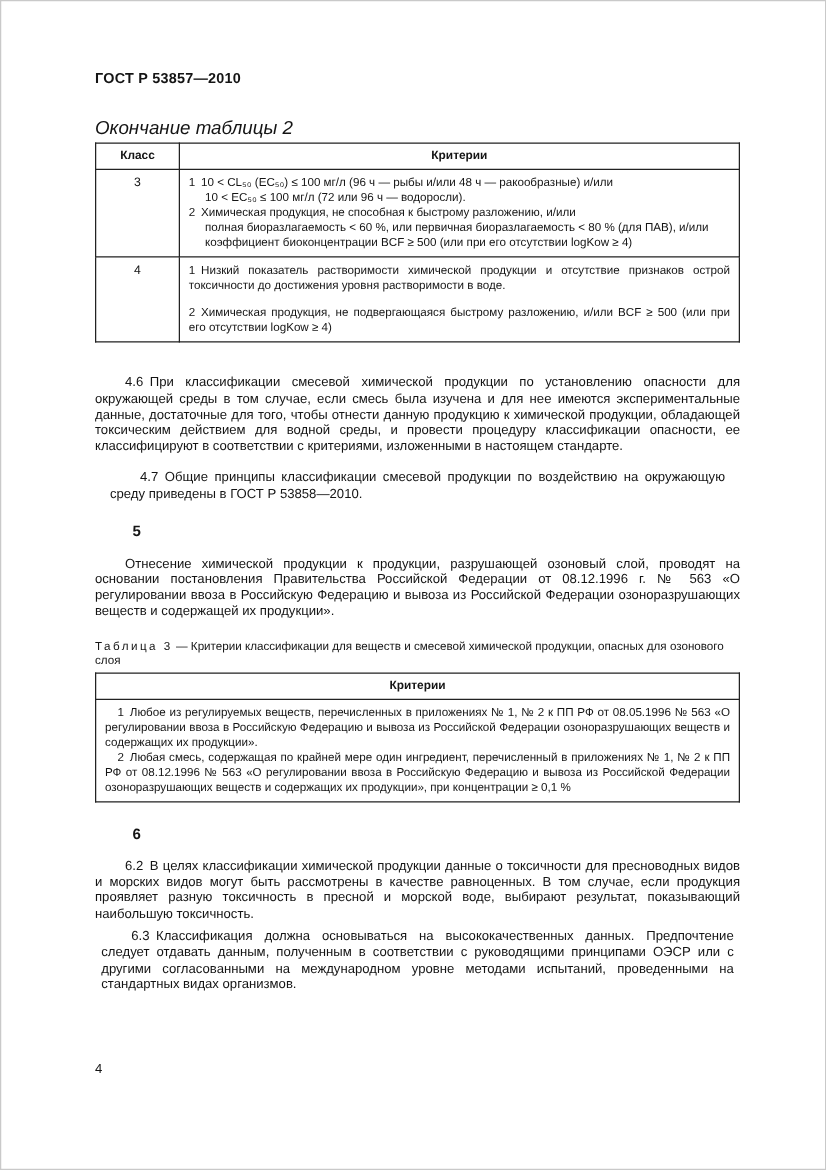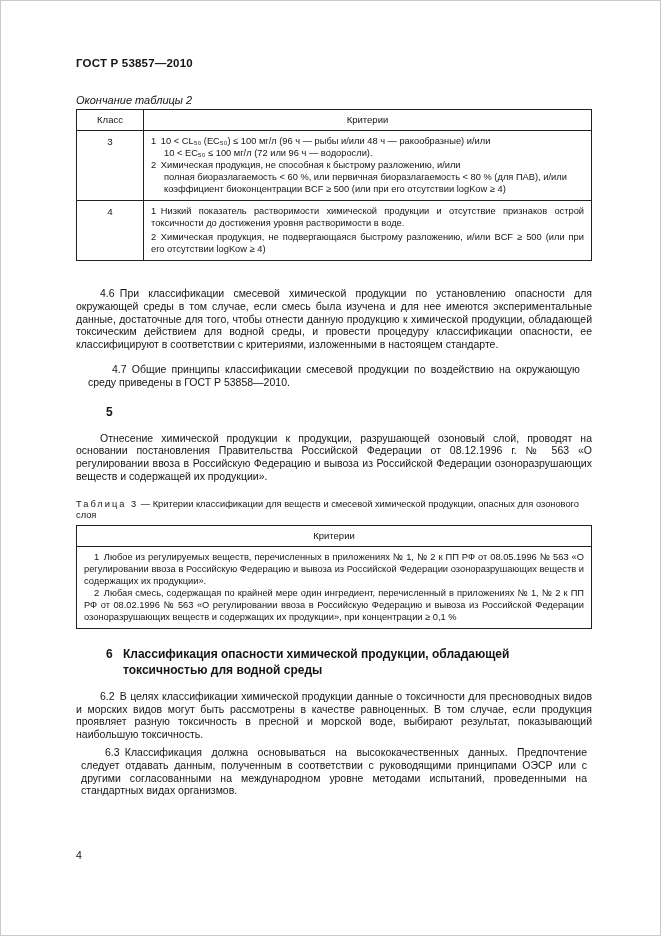--- a/index.html
+++ b/index.html
@@ -4,30 +4,30 @@
 <style>
   html, body { margin: 0; padding: 0; background: #f2f2f2; }
   .page {
     width: 661px; height: 936px; margin: 0 auto; position: relative;
     background: #ffffff; border: 1px solid #c9c9c9; box-sizing: border-box;
     font-family: "Liberation Sans", "DejaVu Sans", sans-serif; color: #141414; padding-left: 8px;
   }
   .content { position: absolute; left: 75px; top: 56px; width: 516px; }
 
   .doc-header { font-size: 11.5px; font-weight: bold; letter-spacing: 0.2px; margin-bottom: 25px; }
-  .table-note { font-size: 11px; font-style: italic; margin-bottom: 3px; }
+  .table-note { font-size: 15px; font-style: italic; margin-bottom: 3px; }
 
   table.gost { width: 100%; border-collapse: collapse; font-size: 9.3px; line-height: 12px; color: #141414; }
   table.gost th, table.gost td { border: 1px solid #222; }
-  table.gost th { font-weight: normal; text-align: center; padding: 4px 2px; font-size: 9.5px; }
+  table.gost th { font-weight: bold; text-align: center; padding: 4px 2px; font-size: 9.5px; }
   td.cls-col { width: 62px; text-align: center; vertical-align: top; padding-top: 5px; font-size: 9.8px; }
   td.crit-col { padding: 4px 7px 5px 7px; vertical-align: top; }
   .crit-line.ind { padding-left: 13px; }
   .crit-para { text-align: justify; }
-  .crit-para + .crit-para { margin-top: 2px; }
+  .crit-para + .crit-para { margin-top: 10px; }
 
   .body-p { font-size: 10.5px; line-height: 12.8px; text-align: justify; text-indent: 24px; }
   .mt-block { margin-top: 26px; }
 
   .section-heading {
     display: flex; font-size: 12px; font-weight: bold; line-height: 16px;
     margin: 15px 0 12px 30px;
   }
   .section-heading .num { flex: 0 0 17px; }
   .section-heading .ttl { max-width: 420px; }
@@ -94,29 +94,28 @@
     <table class="gost">
       <thead>
         <tr>
           <th>Критерии</th>
         </tr>
       </thead>
       <tbody>
         <tr>
           <td class="crit-col">
             <div class="t3-item">1 Любое из регулируемых веществ, перечисленных в приложениях № 1, № 2 к ПП РФ от 08.05.1996 № 563 «О регулировании ввоза в Российскую Федерацию и вывоза из Российской Федерации озоноразрушающих веществ и содержащих их продукции».</div>
-            <div class="t3-item">2 Любая смесь, содержащая по крайней мере один ингредиент, перечисленный в приложениях № 1, № 2 к ПП РФ от 08.02.1996 № 563 «О регулировании ввоза в Российскую Федерацию и вывоза из Российской Федерации озоноразрушающих веществ и содержащих их продукции», при концентрации ≥ 0,1 %</div>
+            <div class="t3-item">2 Любая смесь, содержащая по крайней мере один ингредиент, перечисленный в приложениях № 1, № 2 к ПП РФ от 08.12.1996 № 563 «О регулировании ввоза в Российскую Федерацию и вывоза из Российской Федерации озоноразрушающих веществ и содержащих их продукции», при концентрации ≥ 0,1 %</div>
           </td>
         </tr>
       </tbody>
     </table>
 
     <div class="section-heading" style="margin-top:17px;">
       <span class="num">6</span>
-      <span class="ttl">Классификация опасности химической продукции, обладающей токсичностью для водной среды</span>
     </div>
 
     <p class="body-p" style="margin: 0px;">6.2 В целях классификации химической продукции данные о токсичности для пресноводных видов и морских видов могут быть рассмотрены в качестве равноценных. В том случае, если продукция проявляет разную токсичность в пресной и морской воде, выбирают результат, показывающий наибольшую токсичность.</p>
     <p class="body-p" style="margin: 5px;">6.3 Классификация должна основываться на высококачественных данных. Предпочтение следует отдавать данным, полученным в соответствии с руководящими принципами ОЭСР или с другими согласованными на международном уровне методами испытаний, проведенными на стандартных видах организмов.</p>
 
   </div>
 
   <div class="footer-page-num">4</div>
 </div>
 

